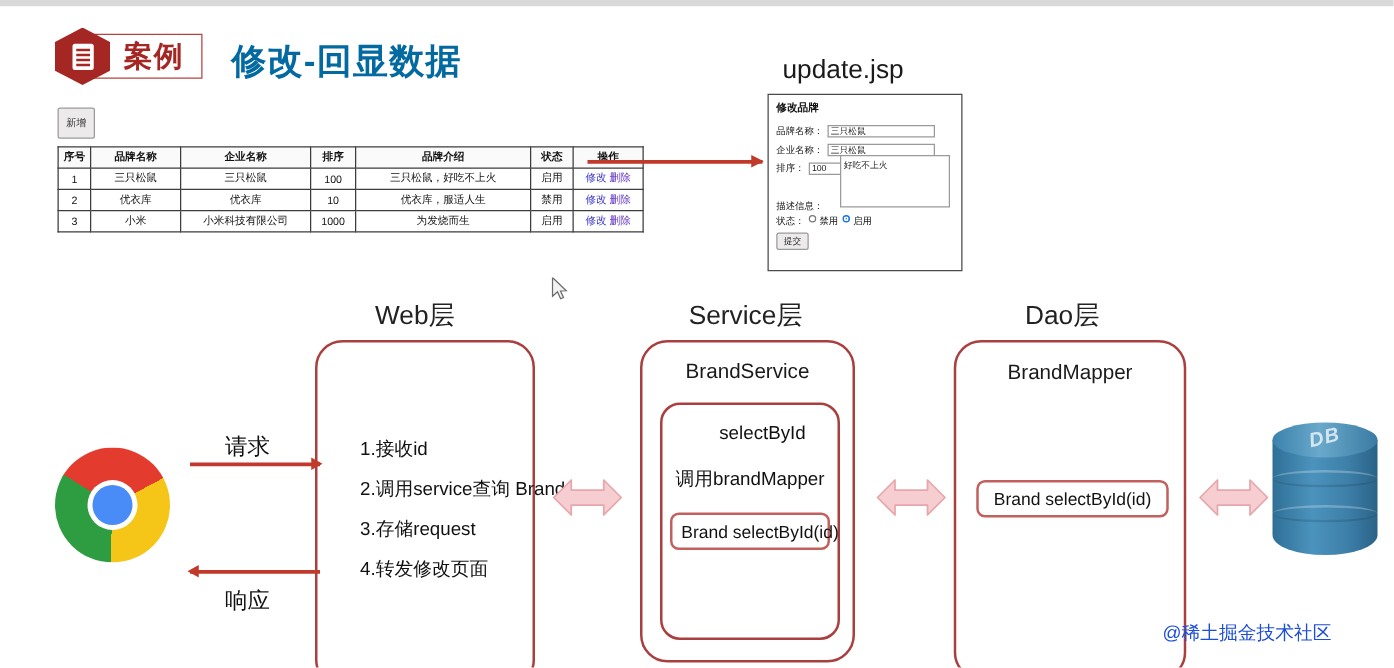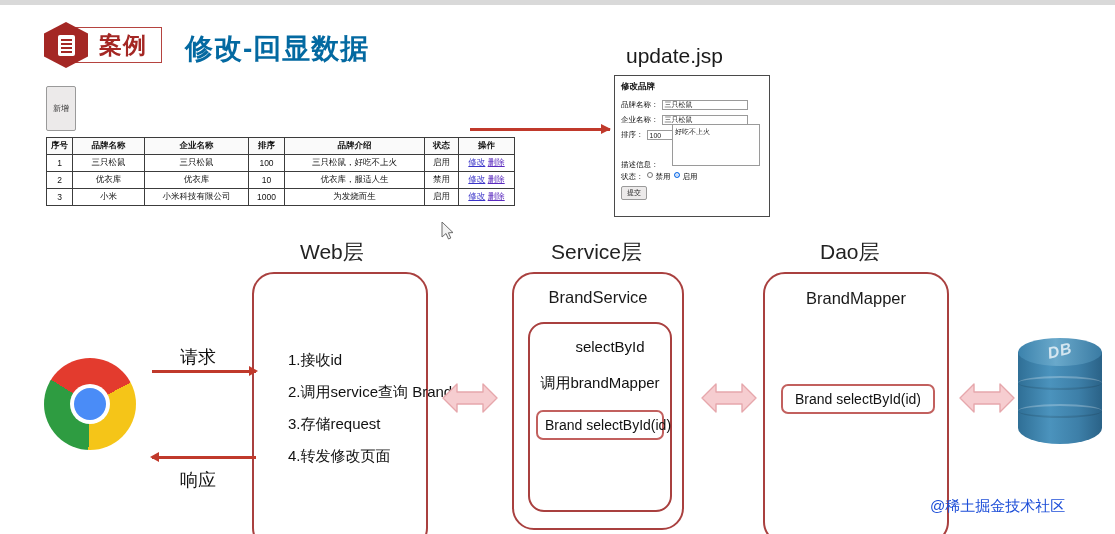--- a/index.html
+++ b/index.html
@@ -34,31 +34,31 @@
   }
   .subtitle {
     position:absolute; left:185px; top:30px; font-size:28px; color:#0369a1;
     font-weight:700; letter-spacing:1px;
   }
 
   
   .table-zone { position:absolute; left:46px; top:86px; }
   .add-btn {
     display:inline-block; border:1px solid #9a9a9a; background:#eceaea;
-    font-size:8px; color:#333; padding:16px 6px; border-radius:2px; margin-bottom:6px;
+    font-size:8px; color:#333; padding:6px 6px; border-radius:2px; margin-bottom:6px;
   }
   table.brand { border-collapse:collapse; font-size:8.5px; color:#111; }
   table.brand th, table.brand td {
     border:1px solid #3c3c3c; text-align:center; padding:2px 3px; height:14px;
     font-weight:normal; background:#fff; white-space:nowrap;
   }
   table.brand th { font-weight:bold; background:#fafafa; }
   .c-idx{width:26px}.c-bn{width:72px}.c-cn{width:104px}.c-ord{width:36px}
   .c-desc{width:140px}.c-st{width:34px}.c-op{width:56px}
-  .op-link { color:#3b35c9; text-decoration:underline; cursor:pointer;margin-top:36px; }
+  .op-link { color:#3b35c9; cursor:pointer;margin-top:36px; }
   .op-link.del { color:#5b2bbf; }
 
   
   .red-arrow { position:absolute; left:470px; top:128px; width:140px; height:3px; background:#c0392b; }
   .red-arrow:after {
     content:""; position:absolute; right:-1px; top:-4px; width:0;height:0;
     border-left:10px solid #c0392b; border-top:5.5px solid transparent; border-bottom:5.5px solid transparent;
   }
 
   

